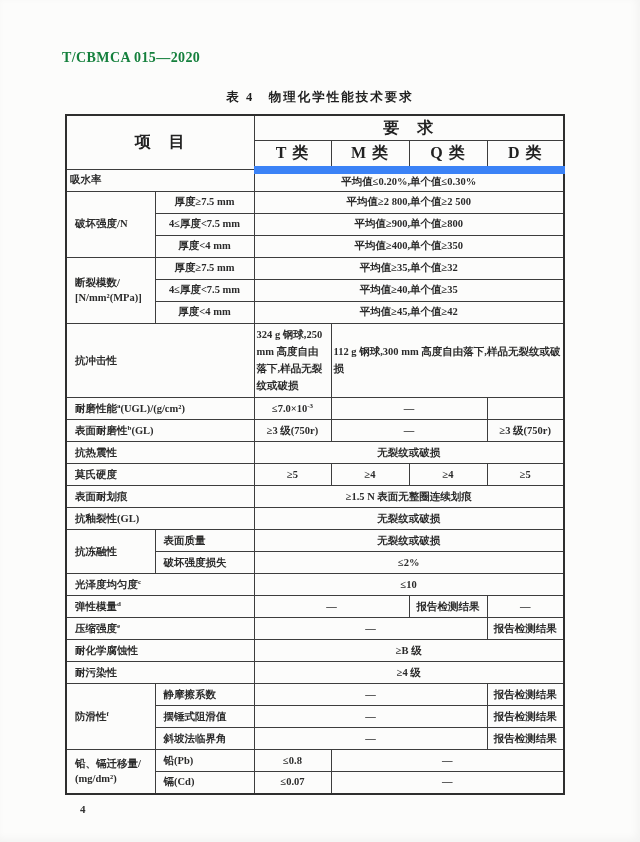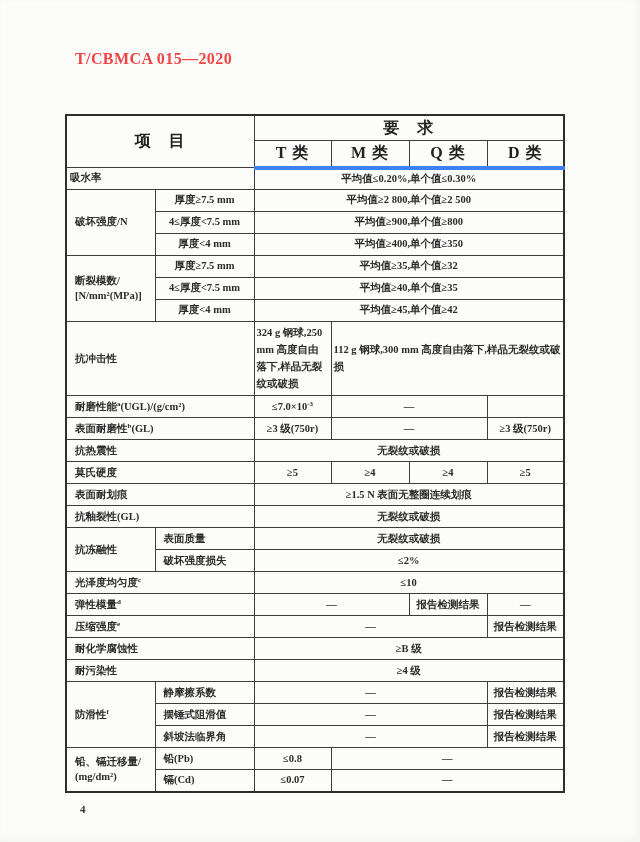--- a/index.html
+++ b/index.html
@@ -3,42 +3,42 @@
 <meta charset="utf-8">
 <style>
   html,body{margin:0;padding:0;}
   body{background:#e9e9e7;font-family:"Liberation Serif","DejaVu Serif",serif;}
   .page{
     position:relative;width:640px;height:842px;margin:0 auto;
     background:#fcfcfb;color:#242424;overflow:hidden;
     box-shadow:inset -3px -3px 8px rgba(0,0,0,0.04);
   }
   .doc-number{
-    position:absolute;left:75px;top:50px;
-    font-size:16px;font-weight:bold;letter-spacing:0.4px;color:#ef4444;
+    position:absolute;left:62px;top:50px;
+    font-size:14px;font-weight:bold;letter-spacing:0.4px;color:#15803d;
   }
   .table-caption{
     position:absolute;left:0;right:0;top:89px;text-align:center;
     font-size:12.5px;font-weight:bold;letter-spacing:2px;color:#1f1f1f;
   }
   table.perf{
     position:absolute;left:65px;top:114px;width:498px;
     border-collapse:collapse;table-layout:fixed;
     border:2px solid #2e2e2e;
   }
   col.c-item-main{width:89px}
   col.c-item-sub{width:99px}
   col.c-t{width:77px}
   col.c-m{width:78px}
   col.c-q{width:78px}
   col.c-d{width:77px}
   .perf tr{height:22px}
   .perf tr.h1{height:25px}
   .perf tr.h2{height:23px}
-  .perf tr.h2 th{border-bottom:4px solid #3b82f6}
+  .perf tr.h2 th{border-bottom:8px solid #3b82f6}
   .perf th,.perf td{
     border:1px solid #3d3d3d;
     font-size:10.5px;font-weight:600;color:#2b2b2b;
     text-align:center;vertical-align:middle;
     padding:1px 3px;line-height:1.4;
     overflow:hidden;
   }
   .perf th{font-size:16px;font-weight:bold;letter-spacing:1px;color:#222}
   .perf td.label{text-align:left;padding-left:8px}
   .perf td.center-label{text-align:left}
@@ -47,20 +47,21 @@
   .page-number{
     position:absolute;left:80px;top:803px;
     font-size:11px;font-weight:bold;color:#333;
   }
 </style>
 </head>
 <body>
 
 <div class="page">
   <div class="doc-number">T/CBMCA 015—2020</div>
+  <div class="table-caption">表 4　物理化学性能技术要求</div>
 
   <table class="perf">
     <colgroup>
       <col class="c-item-main">
         <col class="c-item-sub">
       <col class="c-t">
         <col class="c-m">
         <col class="c-q">
         <col class="c-d">
     </colgroup>

